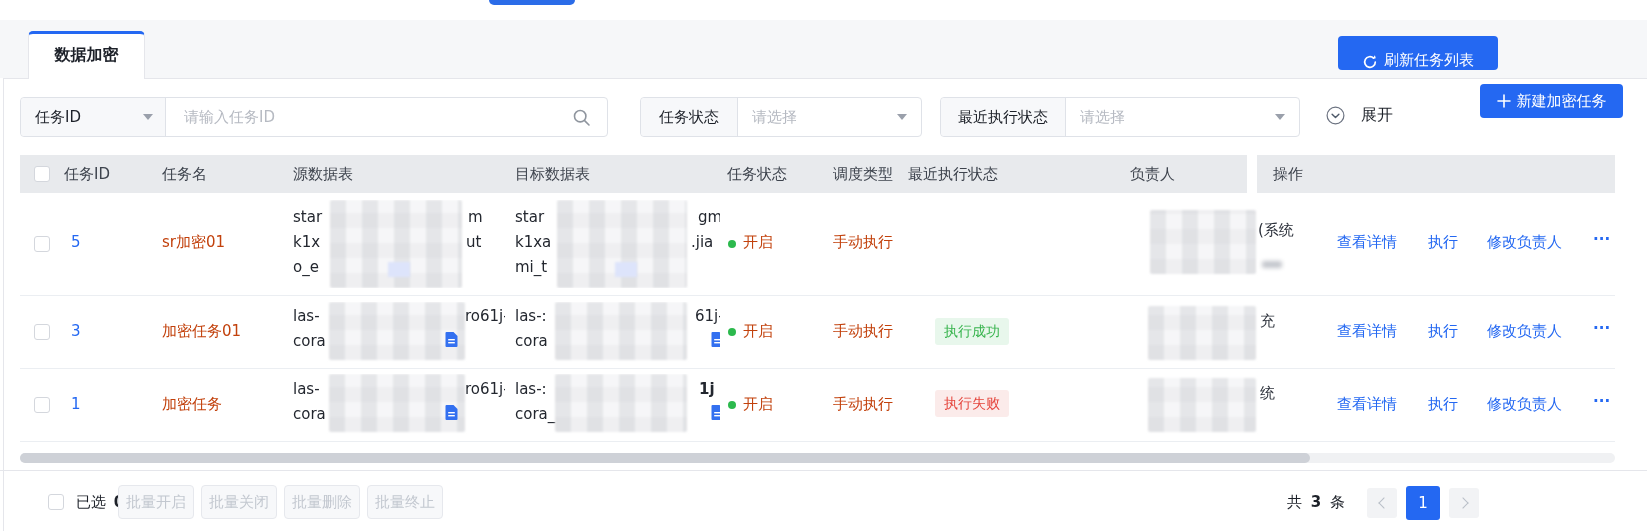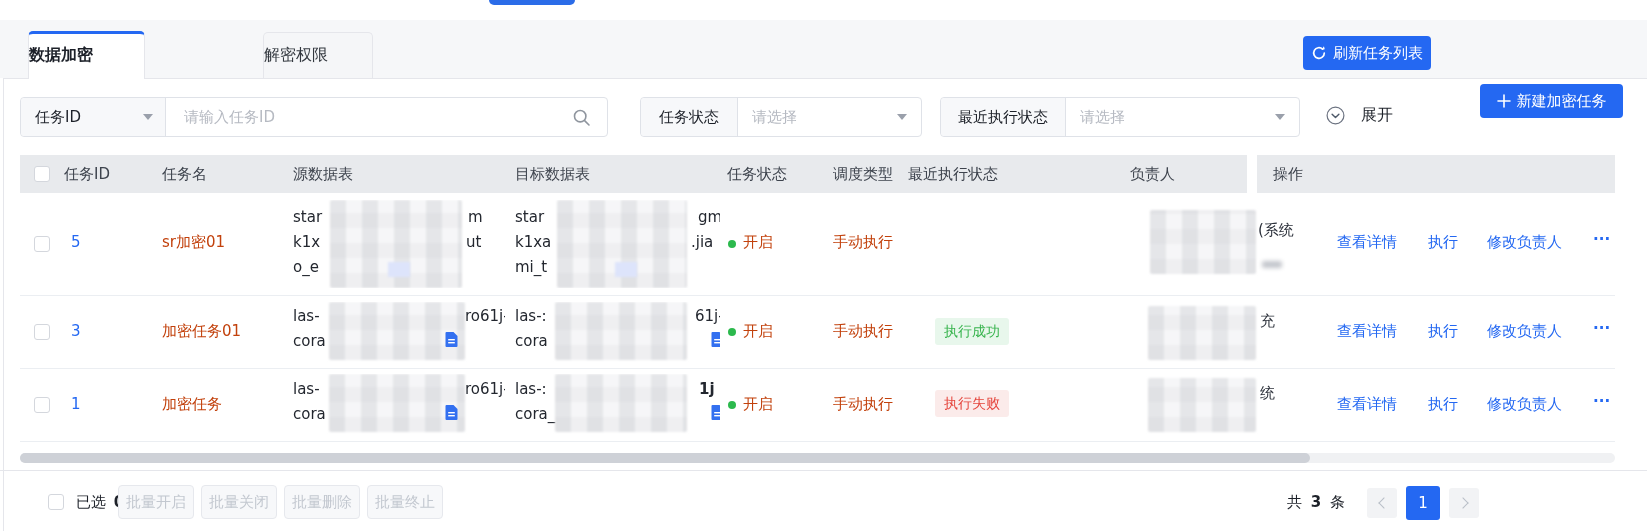--- a/index.html
+++ b/index.html
@@ -3,21 +3,21 @@
 <meta charset="utf-8">
 <style>
   html,body{margin:0;padding:0;background:#fff;}
   body{font-family:"DejaVu Sans","Liberation Sans",sans-serif;}
   #app{position:relative;width:1647px;height:531px;overflow:hidden;background:#fff;color:#20242c;}
   
   .top-pill{position:absolute;left:489px;top:0;width:86px;height:5px;background:#2b6ce8;border-radius:0 0 8px 8px;}
   .page-bg{position:absolute;left:0;top:20px;width:1647px;height:58px;background:#f6f7f9;}
   .card{position:absolute;left:3px;top:78px;width:1643px;height:453px;background:#fff;border-top:1px solid #e5e6eb;border-left:1px solid #e5e6eb;}
   
-  .tab{position:absolute;box-sizing:border-box;font-size:16px;z-index:3;border-radius:5px 5px 0 0;cursor:pointer;}
+  .tab{position:absolute;box-sizing:border-box;text-align:center;font-size:16px;z-index:3;border-radius:5px 5px 0 0;cursor:pointer;}
   .tab-active{left:28px;top:31px;width:117px;height:48px;background:#fff;border:1px solid #e5e6eb;border-bottom:none;border-top:3px solid #2468f2;line-height:42px;font-weight:600;color:#1d2129;}
   .tab-idle{top:32px;height:46px;background:#f5f6f8;border:1px solid #e5e6eb;border-bottom:none;line-height:44px;color:#33383f;}
   
   .btn-primary{position:absolute;top:36px;height:34px;background:#2468f2;border-radius:4px;color:#fff;font-size:15px;display:flex;align-items:center;justify-content:center;gap:6px;z-index:3;cursor:pointer;}
   
   .fgroup{position:absolute;top:97px;height:40px;box-sizing:border-box;border:1px solid #dfe2e8;border-radius:4px;background:#fff;display:flex;align-items:stretch;font-size:15px;}
   .fgroup .seg-label{background:#f7f8fa;border-right:1px solid #dfe2e8;display:flex;align-items:center;justify-content:space-between;padding:0 12px 0 14px;color:#1d2129;border-radius:4px 0 0 4px;box-sizing:border-box;}
   .fgroup .seg-value{display:flex;align-items:center;flex:1;padding-left:14px;color:#b6bac2;position:relative;}
   .caret{width:0;height:0;border-left:5px solid transparent;border-right:5px solid transparent;border-top:6px solid #9aa0ab;}
   .finput{border:none;outline:none;flex:1;font-size:15px;padding-left:18px;color:#20242c;background:transparent;font-family:inherit;}
@@ -65,23 +65,22 @@
 </head>
 <body>
 
 <div id="app">
 
   <div class="top-pill"></div>
   <div class="page-bg"></div>
   <div class="card"></div>
 
   <div class="tab tab-active">数据加密</div>
-  <div class="tab tab-idle" style="left:263px;width:110px;">解密权限</div>
-
-  <div class="btn-primary" style="left:1303px;width:128px;">
+
+  <div class="btn-primary" style="left:1338px;width:160px;align-items:flex-end;">
     <span style="display:flex;">
       <svg width="16" height="16" viewBox="0 0 16 16" fill="none">
           <path d="M13.3 8a5.3 5.3 0 1 1-1.7-3.9" stroke="#fff" stroke-width="1.7" stroke-linecap="round"></path>
           <path d="M12.9 1.2l.9 3.1-3.2.5z" fill="#fff"></path>
         </svg>
     </span>
     <span>刷新任务列表</span>
   </div>
   <div class="btn-primary" style="left:1480px;width:143px;margin-top:48px;">
     <span style="display:flex;">

